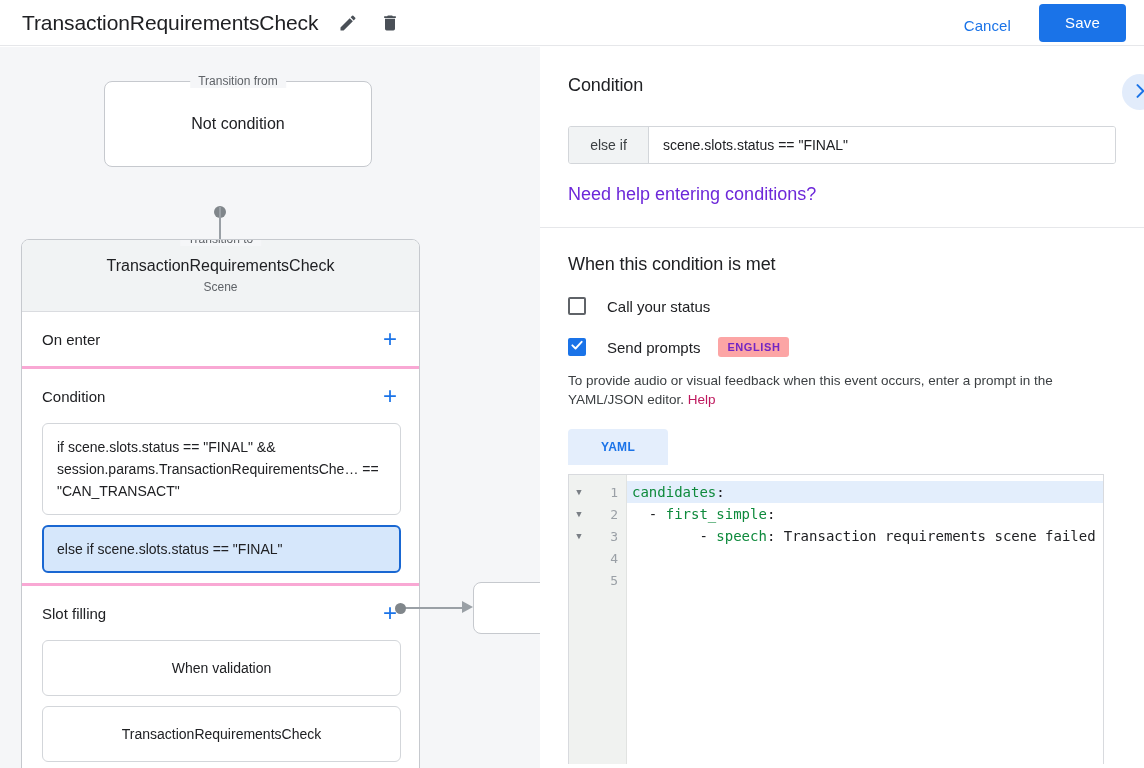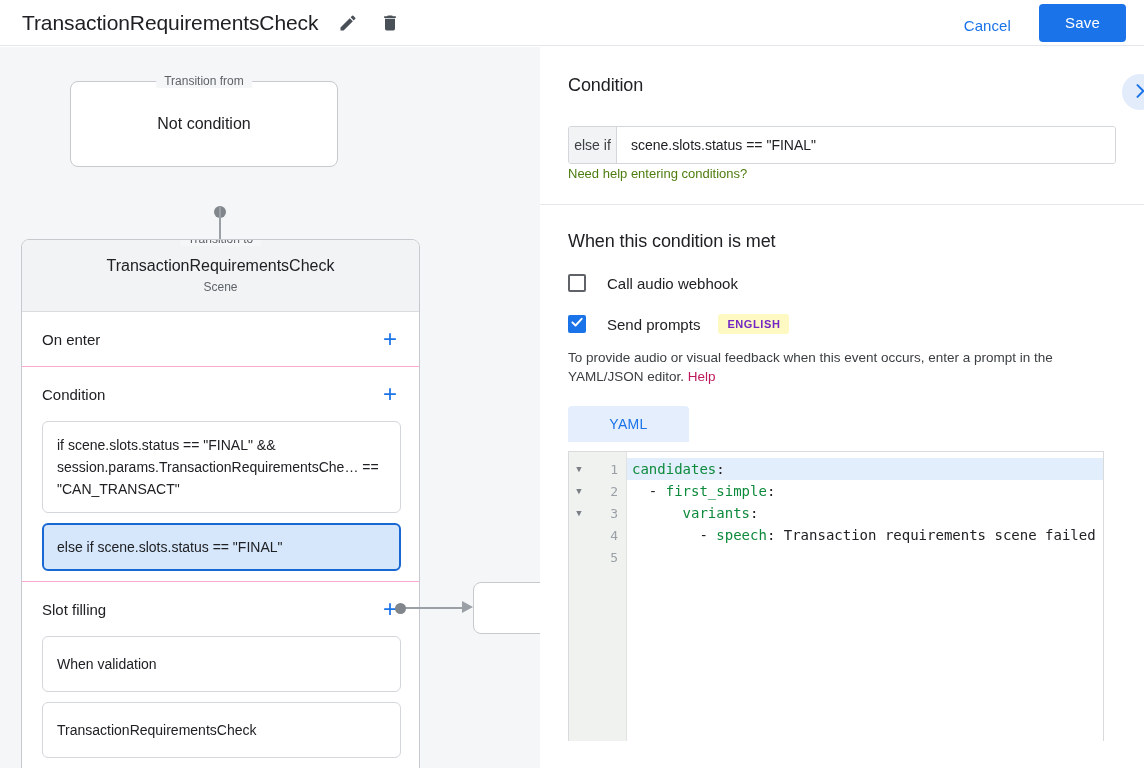--- a/index.html
+++ b/index.html
@@ -85,21 +85,21 @@
     transform: translateX(-50%);
     background: #f5f6f8;
     padding: 0 8px;
     font-size: 12px;
     color: #5f6368;
     white-space: nowrap;
   }
 
   
   #transition-from-card {
-    left: 70px; top: 34px;
+    left: 104px; top: 34px;
     width: 268px; height: 86px;
     display: flex; align-items: center; justify-content: center;
   }
   #transition-from-value {
     font-size: 16px; color: #202124;
   }
 
   
   #connector-down {
     position: absolute;
@@ -141,21 +141,21 @@
     align-items: center; justify-content: center;
   }
   #transition-to-title {
     font-size: 16px; color: #202124;
   }
   #transition-to-subtitle {
     font-size: 12px; color: #5f6368; margin-top: 5px;
   }
 
   .section-row {
-    border-bottom: 1px solid #f9a8d4;
+    border-bottom: 3px solid #f9a8d4;
   }
   .section-head {
     display: flex; align-items: center;
     height: 54px;
     padding: 0 18px 0 20px;
   }
   .section-title {
     font-size: 15px; color: #202124;
   }
   .plus-btn {
@@ -248,42 +248,42 @@
   }
   #condition-input-row {
     display: flex;
     margin-top: 30px;
     border: 1px solid #d3d6da;
     border-radius: 3px;
     height: 38px;
     overflow: hidden;
   }
   #condition-operator {
-    width: 48px;
+    width: 80px;
     background: #f1f3f4;
     border-right: 1px solid #d3d6da;
     display: flex; align-items: center; justify-content: center;
     font-size: 14px;
     color: #3c4043;
   }
   #condition-expression {
     flex: 1;
     border: none;
     outline: none;
     padding: 0 14px;
     font-size: 14px;
     color: #202124;
     font-family: "Liberation Sans", sans-serif;
     background: #ffffff;
   }
   #condition-help-link {
     display: inline-block;
-    margin-top: 1px;
-    font-size: 13px;
-    color: #4d7c0f;
+    margin-top: 20px;
+    font-size: 18px;
+    color: #6d28d9;
     text-decoration: none;
     cursor: pointer;
   }
 
   #met-section {
     padding: 26px 28px 0 28px;
   }
   .checkbox-row {
     display: flex; align-items: center;
     margin-top: 22px;
@@ -302,21 +302,21 @@
     display: flex; align-items: center; justify-content: center;
   }
   .checkbox-label {
     margin-left: 21px;
     font-size: 15px;
     color: #202124;
     font-weight: 500;
   }
   #language-badge {
     margin-left: 18px;
-    background: #fef9c3;
+    background: #fca5a5;
     color: #7326c4;
     font-size: 11px;
     font-weight: 700;
     letter-spacing: 0.6px;
     padding: 4px 9px;
     border-radius: 3px;
   }
   #prompt-helptext {
     margin-top: 14px;
     font-size: 13.5px;
@@ -327,25 +327,25 @@
   #prompt-help-link {
     color: #be185d; text-decoration: none; cursor: pointer;
   }
 
   
   #editor-tabs {
     display: flex;
     margin-top: 20px;
   }
   .editor-tab {
-    width: 121px;
+    width: 100px;
     height: 36px;
     display: flex; align-items: center; justify-content: center;
-    font-size: 14px;
-    font-weight: 400;
+    font-size: 12px;
+    font-weight: 700;
     color: #5f6368;
     cursor: pointer;
     border-radius: 4px 4px 0 0;
     letter-spacing: 0.3px;
   }
   .editor-tab.active {
     background: #e4eefc;
     color: #1a73e8;
   }
 
@@ -462,21 +462,21 @@
 
     <div class="section-row">
       <div class="section-head">
         <span class="section-title">Condition</span>
         <span class="plus-btn">+</span>
       </div>
       <div class="chip">if scene.slots.status == "FINAL" &amp;&amp; session.params.TransactionRequirementsChe… == "CAN_TRANSACT"</div>
       <div class="chip selected">else if scene.slots.status == "FINAL"</div>
     </div>
 
-    <div class="section-row" style="border-bottom:none;">
+    <div class="section-row" style="border-bottom:none;text-align:center;">
       <div class="section-head">
         <span class="section-title">Slot filling</span>
         <span class="plus-btn">+</span>
       </div>
       <div class="chip" style="padding-top:16px;padding-bottom:16px;">When validation</div>
       <div class="chip" style="padding-top:16px;padding-bottom:16px;">TransactionRequirementsCheck</div>
     </div>
   </div>
 
   <div id="out-dot"></div>
@@ -504,21 +504,21 @@
     </div>
 
     <a id="condition-help-link">Need help entering conditions?</a>
   </div>
 
   <div id="met-section">
     <div class="panel-heading">When this condition is met</div>
 
     <div class="checkbox-row">
       <span class="cbox"></span>
-      <span class="checkbox-label">Call audio webhook</span>
+      <span class="checkbox-label">Call your status</span>
     </div>
 
     <div class="checkbox-row">
       <span class="cbox checked">
         <span>
           <svg width="14" height="14" viewBox="0 0 24 24" fill="none" stroke="#ffffff" stroke-width="3.2" stroke-linecap="round" stroke-linejoin="round">
             <polyline points="4 12.5 9.5 18 20 6.5"></polyline>
           </svg>
         </span>
       </span>
@@ -553,19 +553,18 @@
             <span class="gutter-num">4</span>
           </div>
           <div class="gutter-row">
             <span class="fold-arrow"></span>
             <span class="gutter-num">5</span>
           </div>
         </div>
       <div id="code-lines">
           <div class="code-line hl"><span class="tok-key">candidates</span><span class="tok-punc">:</span></div>
           <div class="code-line"><span class="tok-punc">  - </span><span class="tok-key">first_simple</span><span class="tok-punc">:</span></div>
-          <div class="code-line"><span class="tok-punc">      </span><span class="tok-key">variants</span><span class="tok-punc">:</span></div>
           <div class="code-line"><span class="tok-punc">        - </span><span class="tok-key">speech</span><span class="tok-val">: Transaction requirements scene failed</span></div>
           <div class="code-line">&nbsp;</div>
         </div>
     </div>
   </div>
 </div>
 
 </body></html>

